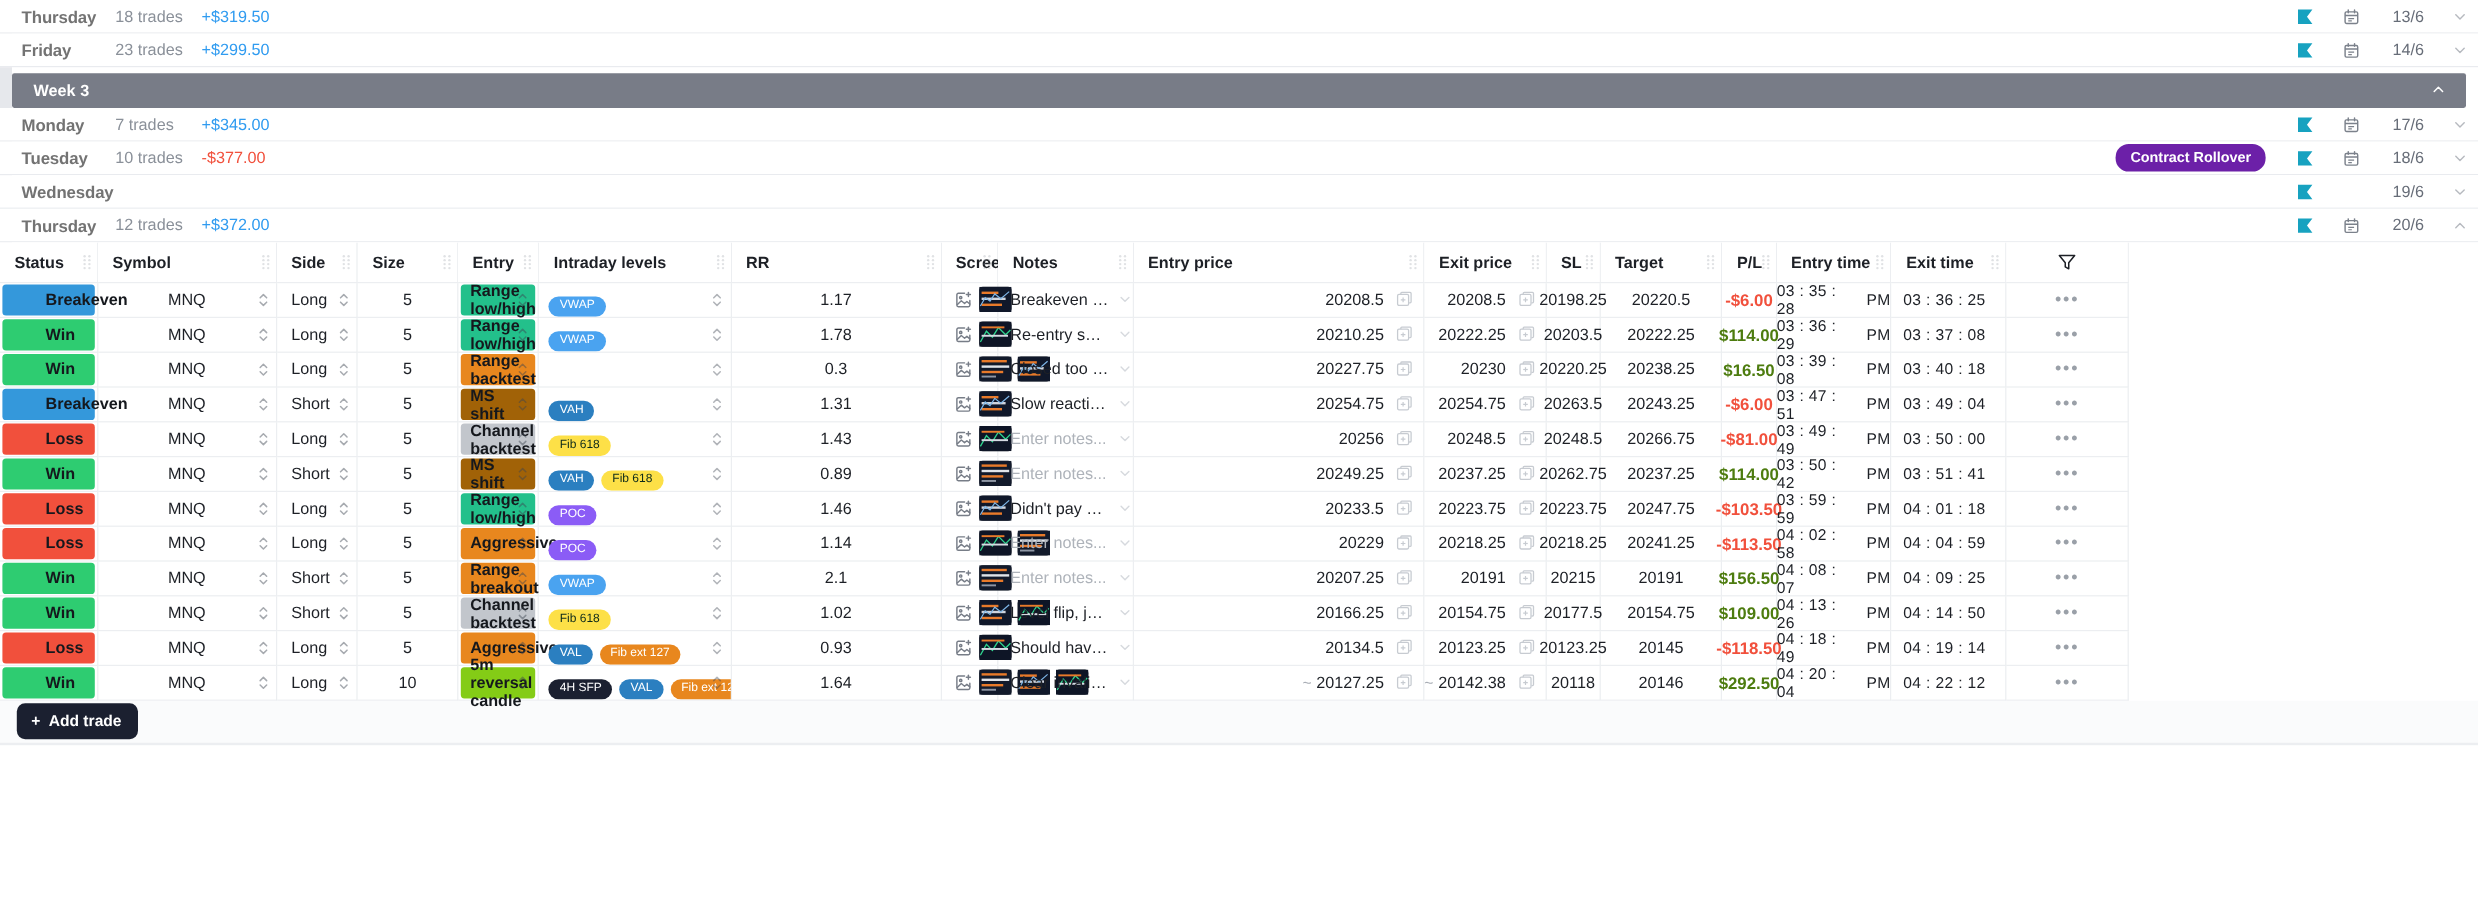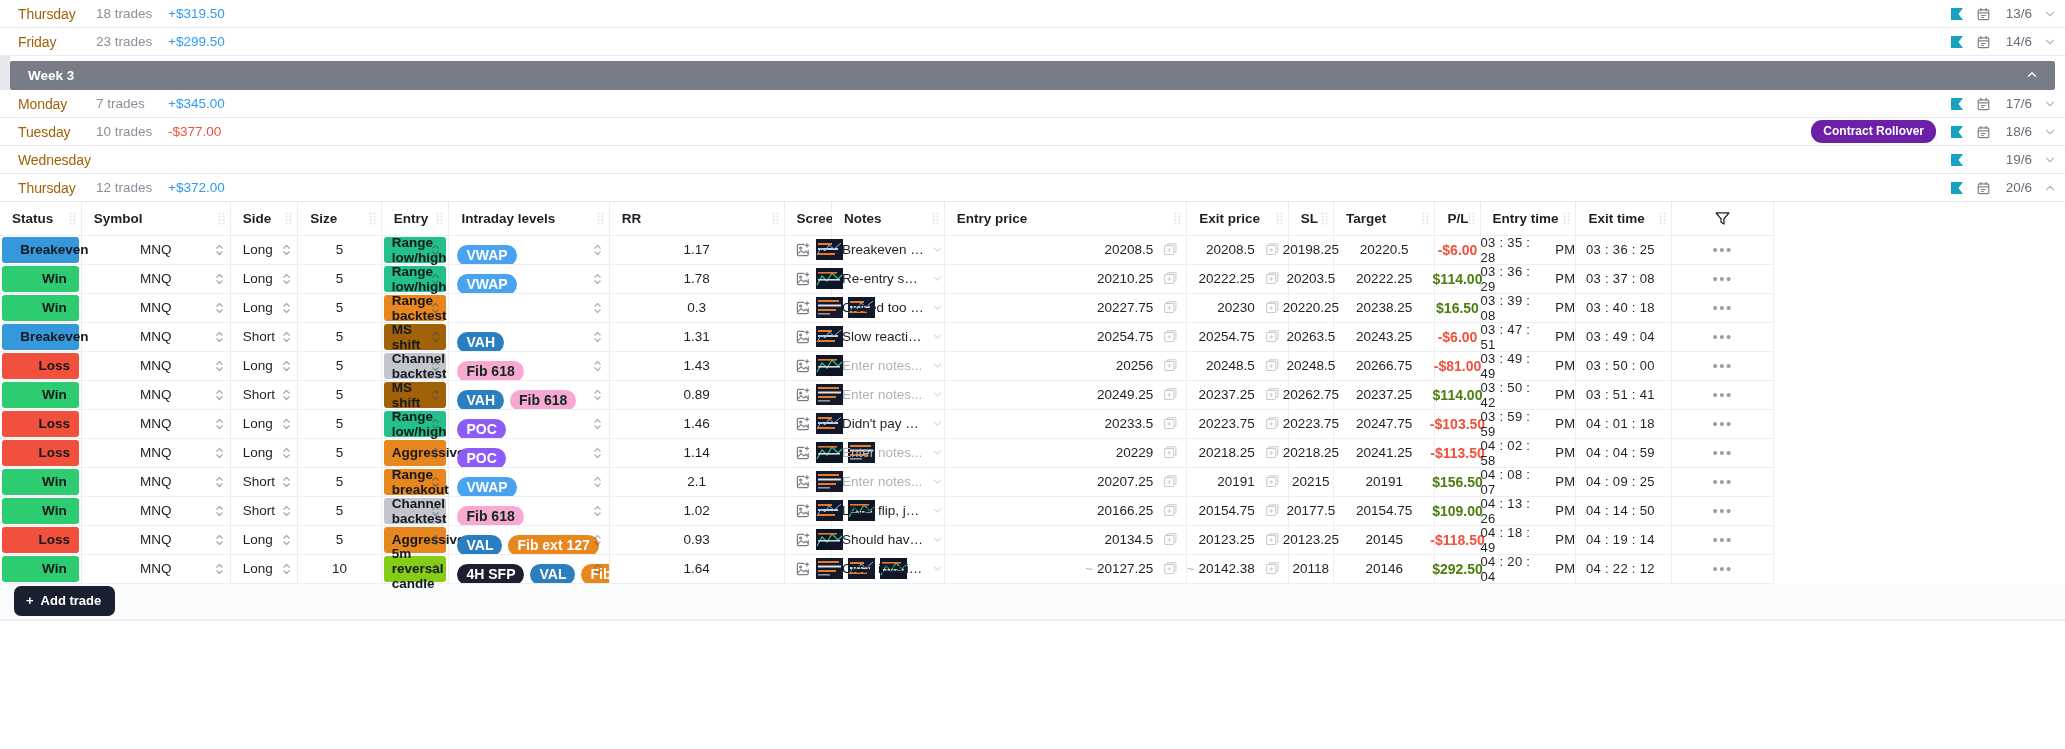--- a/index.html
+++ b/index.html
@@ -18,39 +18,39 @@
   .day-row {
     height: 28px;
     display: flex;
     align-items: center;
     padding: 0 0 0 18px;
     border-bottom: 1px solid #e9ebef;
     background: #fff;
     position: relative;
   }
   .day-row .dayname {
-    font-weight: normal;
+    font-weight: bold;
     font-size: 14px;
-    color: #a16207;
+    color: #737373;
     width: 78px;
     letter-spacing: -0.1px;
   }
   .day-row .trades {
     color: #8a9099;
     font-size: 13.5px;
     width: 72px;
     text-align: left;
   }
   .day-row .pl { font-size: 13.5px; font-weight: 500; }
   .pl.pos { color: #2f9bf0; }
   .pl.neg { color: #f1503c; }
   .day-right {
     position: absolute;
     right: 8px; top: 0; bottom: 0;
-    display: flex; align-items: center; gap: 11px;
+    display: flex; align-items: center; gap: 23px;
   }
   .badge-pill {
     background: #6c20a8;
     color: #fff;
     font-size: 12px;
     font-weight: bold;
     border-radius: 11px;
     padding: 4px 12px 5px 12px;
     margin-right: 2px;
     white-space: nowrap;
@@ -111,46 +111,46 @@
   .fullchip {
     height: 26px;
     margin: 1px 2px;
     border-radius: 3px;
     display: flex; align-items: center;
     font-size: 13.5px; font-weight: bold;
     color: #15181d;
     padding: 0 8px;
     position: relative;
   }
-  .fullchip.status { justify-content: center; color:#15181d;padding-left:36px; }
+  .fullchip.status { color:#15181d;padding-left:36px; }
   .st-win { background: #2ecc71; }
   .st-loss { background: #f1503c; color:#fff; }
   .st-be  { background: #3498db; }
   .e-teal { background: #23c08b; }
   .e-orange { background: #e8871e; }
   .e-blue { background: #a16207; }
   .e-gray { background: #c2c6cc; }
   .e-green { background: #84cc16; }
   .upd {
     position:absolute; right:6px; top:50%; transform:translateY(-50%);
     width:9px; height:13px; opacity:.45;
   }
 
   
   .tags { display:flex; align-items:center; gap:6px; padding-left:8px; height:28px; flex:1; overflow:hidden;}
   .tag {
-    font-size: 14px; font-weight: bold; color: #fff;
+    font-size: 10px; font-weight: normal; color: #fff;
     border-radius: 11px; padding: 3px 9px 4px 9px; white-space: nowrap;
     line-height: 1.05;
     margin-top: 12px;
   }
   .t-vwap { background: #4aa3f0; }
   .t-vah  { background: #2b7fc0; }
   .t-val  { background: #2b7fc0; }
-  .t-fib618 { background: #f9a8d4; color:#0d2a1a; }
+  .t-fib618 { background: #fde047; color:#0d2a1a; }
   .t-poc  { background: #8b5cf6; }
   .t-fibext { background: #e8871e; }
   .t-sfp  { background: #1b2030; }
   .levels-cell { display:flex; align-items:center; height:28px; position:relative; }
   .levels-cell .upd2 { position:absolute; right:7px; top:50%; transform:translateY(-50%); width:9px;height:13px;opacity:.4;}
 
   
   .shots { display:flex; align-items:center; gap:5px; padding-left:10px; height:28px;}
   .addimg { width:16px; height:16px; opacity:.75; flex:none;}
   .thumb {

